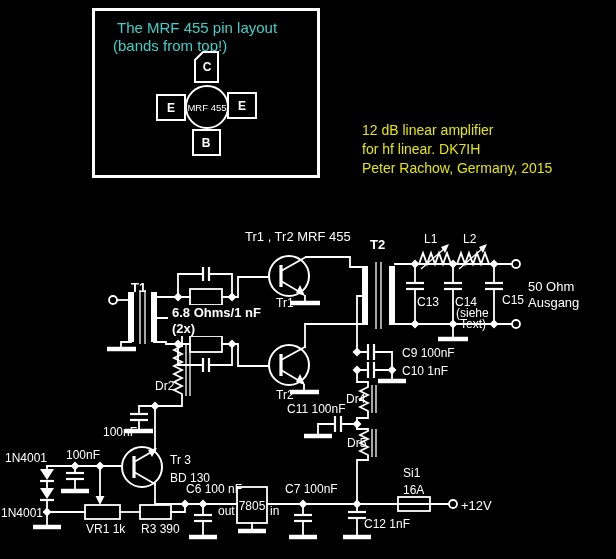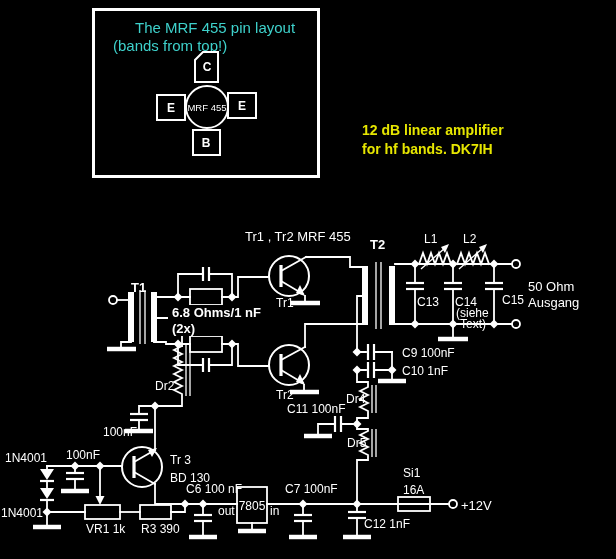--- a/index.html
+++ b/index.html
@@ -2,26 +2,26 @@
 <html><head>
 <meta charset="utf-8">
 <style>
   html,body { margin:0; padding:0; background:#000; }
   #stage { position:relative; width:616px; height:559px; background:#000; overflow:hidden;
            font-family:"Liberation Sans", sans-serif; }
   
   #inset { position:absolute; left:92px; top:8px; width:228px; height:170px;
            border:3px solid #fff; background:#000; box-sizing:border-box; }
   .inset-line { position:absolute; color:#3ed1cb; font-size:15px; white-space:nowrap; }
-  #inset-line1 { left:40px; top:8px; }
+  #inset-line1 { left:22px; top:8px; }
   #inset-line2 { left:18px; top:26px; }
   #pkg { position:absolute; left:0; top:0; }
   
   #header { position:absolute; left:362px; top:121px; color:#e6e600; font-size:14px;
-            font-weight:bold; line-height:19px; white-space:nowrap; }
+            font-weight:normal; line-height:19px; white-space:nowrap; }
   
   #schem { position:absolute; left:0; top:0; }
   .w   { stroke:#fff; stroke-width:1.8; fill:none; stroke-linecap:square; }
   .thin{ stroke:#fff; stroke-width:1.3; fill:none; }
   .bar { stroke:#fff; stroke-width:6; fill:none; }
   .gnd { stroke:#fff; stroke-width:4.5; fill:none; }
   .pl  { stroke:#fff; stroke-width:2.2; fill:none; }
   .bb  { stroke:#fff; stroke-width:3.2; fill:none; }
   .dot { fill:#fff; stroke:none; }
   .tr  { fill:#000; stroke:#fff; stroke-width:2; }
@@ -335,16 +335,17 @@
       <text class="pin" x="112" y="60">C</text>
       <text class="pin" x="76" y="101">E</text>
       <text class="pin" x="147" y="99">E</text>
       <text class="pin" x="111" y="136">B</text>
       <text class="chip" x="112" y="100">MRF 455</text>
     </svg>
   </div>
 
   <div id="header">
     <div>12 dB linear amplifier</div>
-    <div>for hf bands. DK7IH</div>
+    <div>for hf linear. DK7IH</div>
+    <div>Peter Rachow, Germany, 2015</div>
   </div>
 
 </div>
 
 </body></html>

